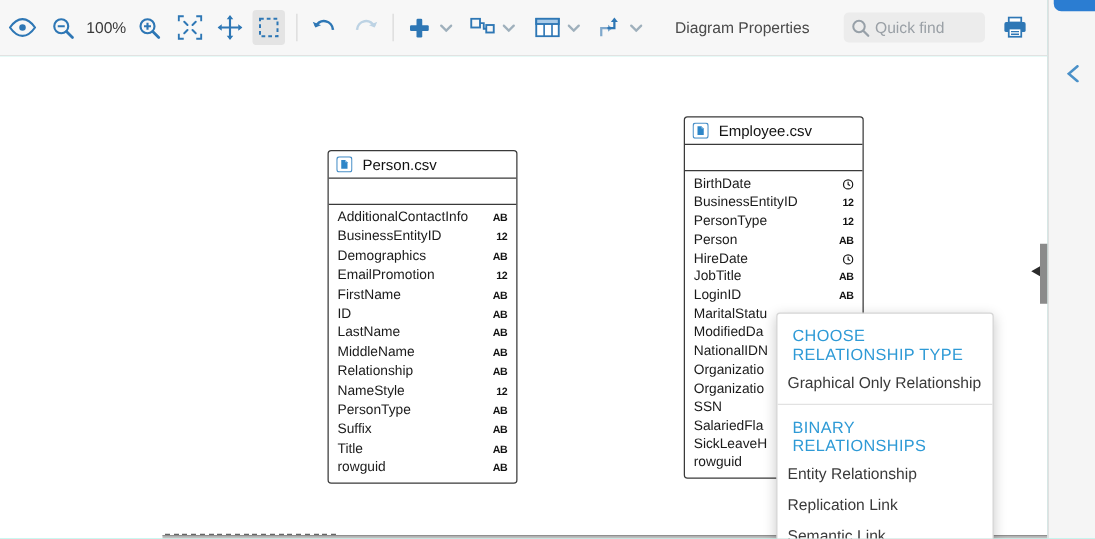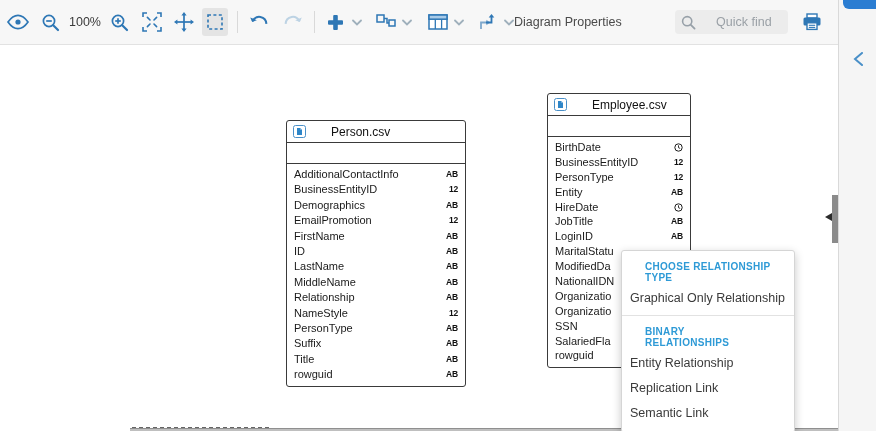--- a/index.html
+++ b/index.html
@@ -11,55 +11,55 @@
   .toolbar {
     position:absolute; left:0; top:0; width:838px; height:45px;
     background:#f7f7f7; border-bottom:1px solid #e2e2e2;
     display:flex; align-items:center; padding:0 14px 0 6px;
   }
   .tb-btn { display:flex; align-items:center; justify-content:center; height:28px; min-width:24px; cursor:pointer; }
   .tb-btn.active { background:#e4e4e4; border-radius:3px; padding:0 4px; }
   .tb-sep { width:1px; height:22px; background:#d9d9d9; margin:0 9px; }
   .tb-zoom-text { font-size:12.5px; color:#3a3a3a; margin:0 7px; }
   .tb-chev { margin-left:4px; display:flex; align-items:center; cursor:pointer; }
-  .tb-label { font-size:12.5px; color:#4a4a4a; white-space:nowrap; cursor:pointer; }
+  .tb-label { font-size:12.5px; color:#4a4a4a; margin-left:26px; white-space:nowrap; cursor:pointer; }
   .quickfind {
     margin-left:auto; width:113px; height:24px; background:#ececec; border-radius:4px;
-    display:flex; align-items:center; padding:0 6px; gap:20px;
+    display:flex; align-items:center; padding:0 6px; gap:4px;
   }
   .quickfind input {
     border:none; outline:none; background:transparent; width:80px;
     font-size:12.5px; color:#555; font-family:"Liberation Sans",sans-serif;
   }
   .quickfind input::placeholder { color:#9aa0a6; }
   .tb-print { margin-left:12px; }
 
   
   .canvas { position:absolute; left:0; top:45px; width:838px; height:386px; background:#fff; overflow:hidden; }
 
   .entity {
     position:absolute; background:#fff; border:1px solid #3a3a3a; border-radius:3px;
     z-index:1; cursor:move;
   }
-  .entity-header { height:22px; border-bottom:1px solid #3a3a3a; display:flex; align-items:center; gap:25px; padding:0 6px; }
+  .entity-header { height:22px; border-bottom:1px solid #3a3a3a; display:flex; align-items:center; gap:8px; padding:0 6px; }
   .entity-title { font-size:12px; color:#111; white-space:nowrap; }
   .entity-keys { height:21px; border-bottom:1px solid #3a3a3a; }
   .attr-list { padding:3px 0 4px; }
   .attr-row { height:15.4px; line-height:15.4px; padding:0 7px; display:flex; justify-content:space-between; align-items:center; white-space:nowrap; overflow:hidden; }
   .compact .attr-row { height:14.9px; line-height:14.9px; }
   .attr-name { font-size:11px; color:#1a1a1a; }
   .attr-type { font-size:8.5px; font-weight:bold; color:#111; letter-spacing:-0.2px; display:flex; align-items:center; }
 
   
   .menu {
     position:absolute; left:621px; top:205px; width:174px; z-index:10;
     background:#fff; border:1px solid #d5d5d5; border-radius:3px;
     box-shadow:0 3px 10px rgba(0,0,0,.22); padding:4px 0 6px;
   }
-  .menu-header { padding:6px 23px 3px; color:#2e9ad6; font-size:10px; font-weight:bold; letter-spacing:.3px; }
+  .menu-header { padding:6px 12px 3px; color:#2e9ad6; font-size:13px; font-weight:normal; letter-spacing:.3px; }
   .menu-item { padding:5px 8px 6px; font-size:12.5px; color:#3a3a3a; cursor:pointer; }
   .menu-sep { height:1px; background:#e2e2e2; margin:4px 0; }
 
   
   .scroll-thumb { position:absolute; left:832px; top:150px; width:6px; height:48px; background:#8b8b8b; z-index:5; }
   .scroll-arrow { position:absolute; left:825px; top:168px; width:0; height:0;
     border-top:4px solid transparent; border-bottom:4px solid transparent; border-right:7px solid #2b2b2b; z-index:6; }
   .bottom-strip { position:absolute; left:130px; right:0; bottom:0; height:3px; background:#bfbfbf; border-top:1px solid #8f8f8f; }
   .bottom-marks { position:absolute; left:132px; bottom:2px; width:138px; height:2px;
     background:repeating-linear-gradient(90deg,#4a4a4a 0 4px, transparent 4px 7px); opacity:.85; }
@@ -223,21 +223,21 @@
           <rect x="1.5" y="4.6" width="17" height="8" rx="1.5" fill="#2e77b5"></rect>
           <rect x="5" y="9.8" width="10" height="6.6" fill="#fff" stroke="#2e77b5" stroke-width="1.4"></rect>
           <line x1="6.8" y1="12.3" x2="13.2" y2="12.3" stroke="#2e77b5" stroke-width="1.1"></line>
           <line x1="6.8" y1="14.4" x2="13.2" y2="14.4" stroke="#2e77b5" stroke-width="1.1"></line>
         </svg>
     </div>
   </div>
 
   <div class="canvas">
 
-    <div class="entity" style="left:262px; top:75px; width:180px;margin-left:24px;">
+    <div class="entity" style="left:262px; top:75px; width:152px;">
       <div class="entity-header">
         <span style="display:flex">
           <svg width="13" height="13" viewBox="0 0 13 13">
               <rect x="0.5" y="0.5" width="12" height="12" rx="2" fill="#fff" stroke="#4a90c8" stroke-width="1"></rect>
               <path d="M4 3h3.2L9 4.8V10H4z" fill="#2e86c8"></path>
               <path d="M7.2 3L9 4.8H7.2z" fill="#9fc8e8"></path>
             </svg>
         </span>
         <span class="entity-title">Person.csv</span>
       </div>
@@ -326,21 +326,21 @@
           </div>
           <div class="attr-row">
             <span class="attr-name">BusinessEntityID</span>
             <span class="attr-type">12</span>
           </div>
           <div class="attr-row">
             <span class="attr-name">PersonType</span>
             <span class="attr-type">12</span>
           </div>
           <div class="attr-row">
-            <span class="attr-name">Entity</span>
+            <span class="attr-name">Person</span>
             <span class="attr-type">AB</span>
           </div>
           <div class="attr-row">
             <span class="attr-name">HireDate</span>
             <span class="attr-type">
               <svg width="9" height="9" viewBox="0 0 10 10">
                 <circle cx="5" cy="5" r="4.1" fill="none" stroke="#1a1a1a" stroke-width="1.1"></circle>
                 <path d="M5 2.6v2.6L6.8 6" fill="none" stroke="#1a1a1a" stroke-width="1"></path>
               </svg>
             </span>
@@ -372,20 +372,24 @@
           <div class="attr-row">
             <span class="attr-name">Organizatio</span>
             <span class="attr-type"></span>
           </div>
           <div class="attr-row">
             <span class="attr-name">SSN</span>
             <span class="attr-type"></span>
           </div>
           <div class="attr-row">
             <span class="attr-name">SalariedFla</span>
+            <span class="attr-type"></span>
+          </div>
+          <div class="attr-row">
+            <span class="attr-name">SickLeaveH</span>
             <span class="attr-type"></span>
           </div>
           <div class="attr-row">
             <span class="attr-name">rowguid</span>
             <span class="attr-type"></span>
           </div>
         </div>
     </div>
 
     <div class="menu">

